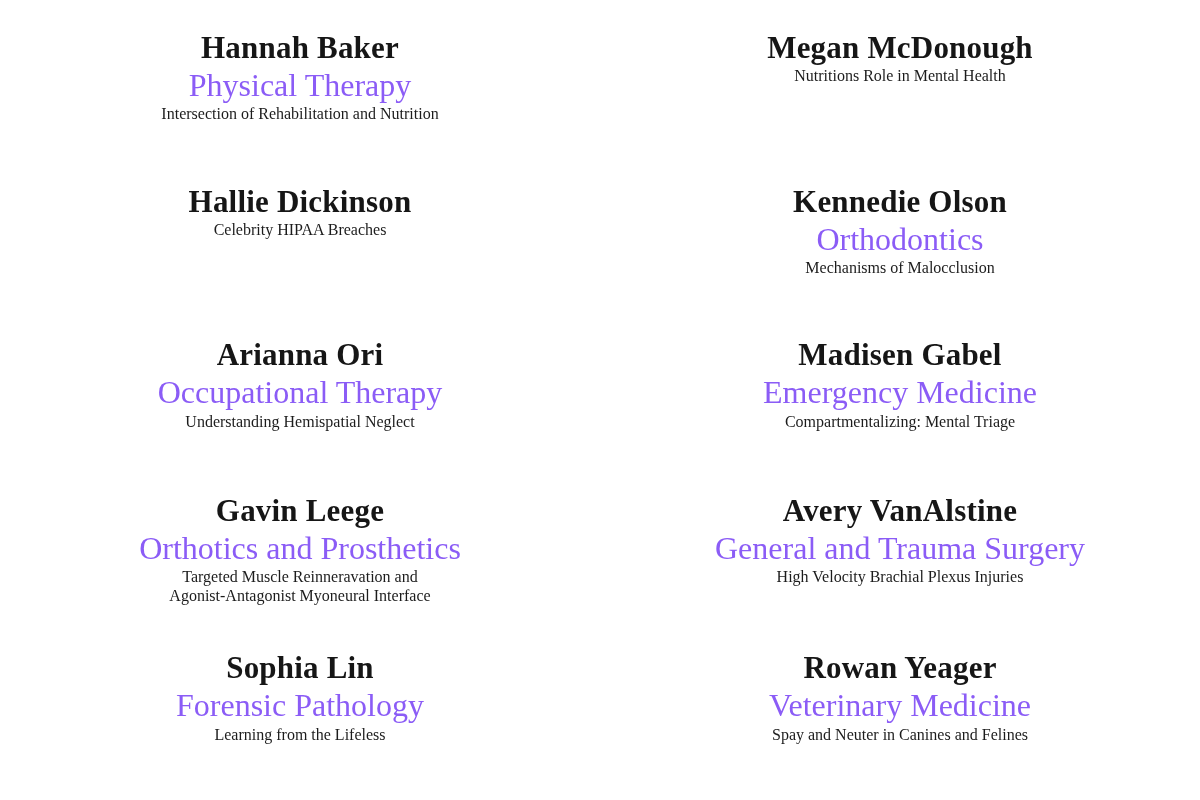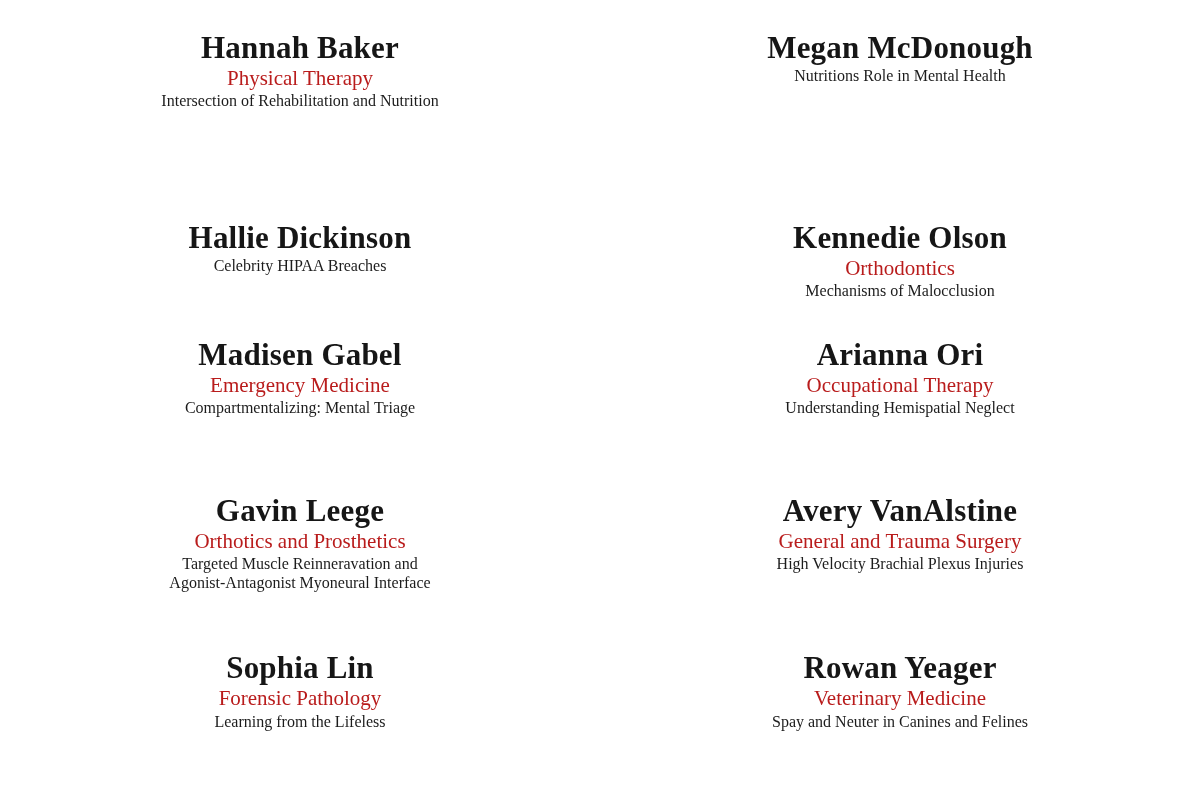--- a/index.html
+++ b/index.html
@@ -34,36 +34,36 @@
     box-sizing: border-box;
   }
   .entry-name {
     font-weight: bold;
     font-size: 31px;
     line-height: 1.16;
     letter-spacing: 0.2px;
     color: #161616;
   }
   .entry-field {
-    font-size: 21px;
+    font-size: 32px;
     line-height: 1.2;
-    color: #b91c1c;
+    color: #8b5cf6;
     text-align: right;
   }
   .entry-topic {
     font-size: 16px;
     line-height: 1.2;
     color: #1c1c1c;
   }
   .entry-topic .topic-line {
     display: block;
   }
   
   .row-1 { padding-top: 2px; margin-top: 6px; }
-  .row-2 { padding-top: 6px; margin-top: 36px; }
+  .row-2 { padding-top: 6px; }
   .row-3 { padding-top: 4px; }
   .row-4 { padding-top: 4px; }
   .row-5 { padding-top: 6px; }
 </style>
 </head>
 <body>
 
 <div class="board">
 
   <div class="entry row-1">
@@ -90,32 +90,32 @@
 
   <div class="entry row-2">
     <div class="entry-name">Kennedie Olson</div>
     <div class="entry-field">Orthodontics</div>
     <div class="entry-topic">
       <span class="topic-line">Mechanisms of Malocclusion</span>
     </div>
   </div>
 
   <div class="entry row-3">
+    <div class="entry-name">Arianna Ori</div>
+    <div class="entry-field">Occupational Therapy</div>
+    <div class="entry-topic">
+      <span class="topic-line">Understanding Hemispatial Neglect</span>
+    </div>
+  </div>
+
+  <div class="entry row-3">
     <div class="entry-name">Madisen Gabel</div>
     <div class="entry-field">Emergency Medicine</div>
     <div class="entry-topic">
       <span class="topic-line">Compartmentalizing: Mental Triage</span>
-    </div>
-  </div>
-
-  <div class="entry row-3">
-    <div class="entry-name">Arianna Ori</div>
-    <div class="entry-field">Occupational Therapy</div>
-    <div class="entry-topic">
-      <span class="topic-line">Understanding Hemispatial Neglect</span>
     </div>
   </div>
 
   <div class="entry row-4">
     <div class="entry-name">Gavin Leege</div>
     <div class="entry-field">Orthotics and Prosthetics</div>
     <div class="entry-topic">
       <span class="topic-line">Targeted Muscle Reinneravation and</span>
       <span class="topic-line">Agonist-Antagonist Myoneural Interface</span>
     </div>

